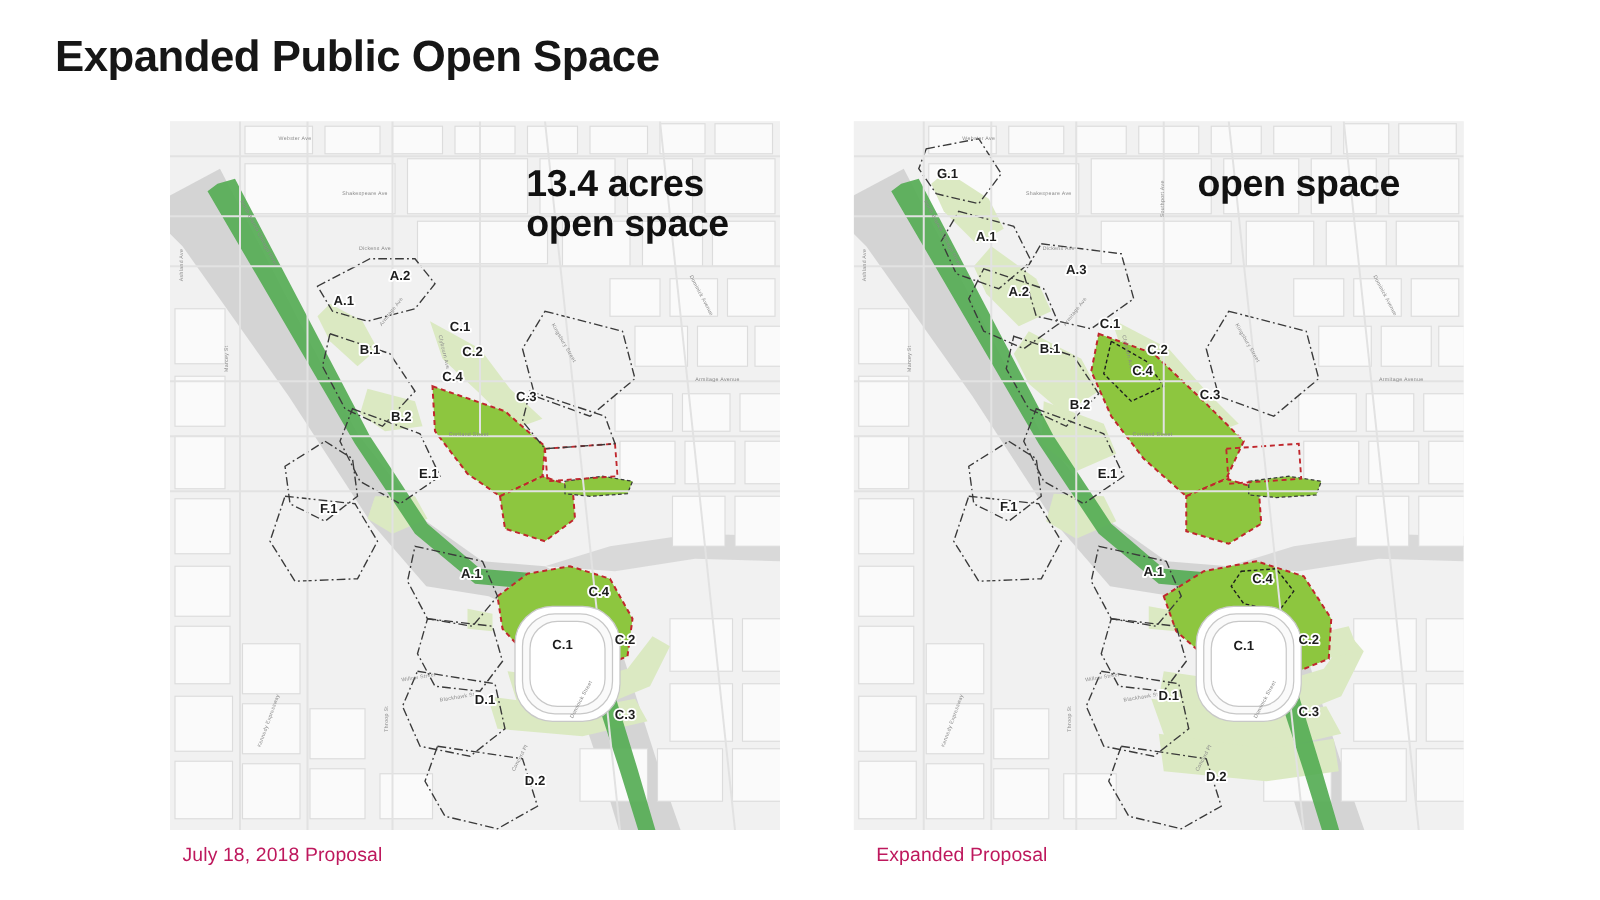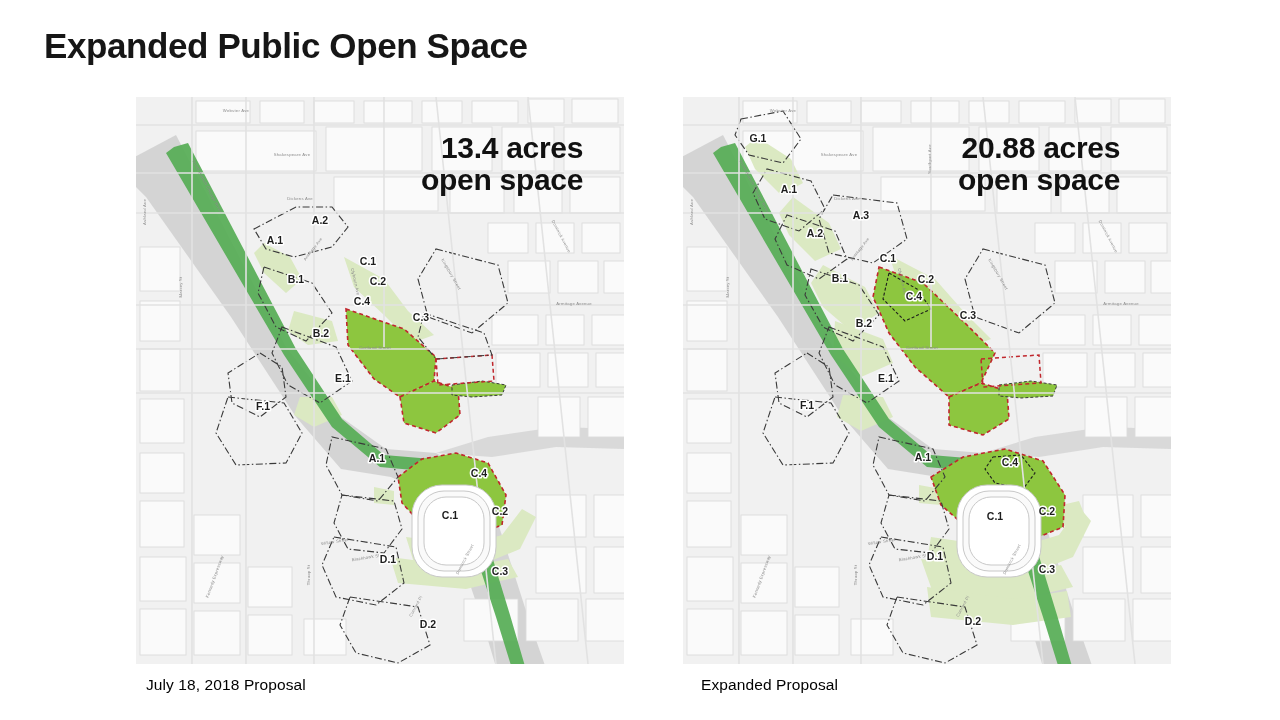--- a/index.html
+++ b/index.html
@@ -41,32 +41,31 @@
   
   .acreage{
     position:absolute;
     color:#111111;
     font-weight:bold;
     font-size:30px;
     line-height:1.05;
     letter-spacing:-0.3px;
     white-space:nowrap;
     z-index:6;
-    text-align:right;
   }
   .acreage .ln{display:block;}
   #acreage-left{left:285px;top:35px;}
   #acreage-right{left:275px;top:35px;}
 
   
   .caption{
     position:absolute;
     top:676px;
     font-size:15.5px;
-    color:#000000;
+    color:#be185d;
     letter-spacing:0.1px;
     white-space:nowrap;
   }
   #caption-left{left:146px;}
   #caption-right{left:701px;}
 
   
   text{font-family:"Liberation Sans", sans-serif;}
   .parcel-lbl{font-size:10.5px;font-weight:bold;fill:#1d1d1d;}
   .street-lbl{font-size:4.2px;fill:#8a8a8a;letter-spacing:0.25px;}
@@ -464,21 +463,20 @@
             <text x="364" y="476" class="parcel-lbl" text-anchor="middle">C.3</text>
             <text x="252" y="463" class="parcel-lbl" text-anchor="middle" stroke="#ffffff" stroke-width="3" stroke-linejoin="round">D.1</text>
             <text x="252" y="463" class="parcel-lbl" text-anchor="middle">D.1</text>
             <text x="290" y="528" class="parcel-lbl" text-anchor="middle" stroke="#ffffff" stroke-width="3" stroke-linejoin="round">D.2</text>
             <text x="290" y="528" class="parcel-lbl" text-anchor="middle">D.2</text>
           </g>
       </g>
     </svg>
 
     <div class="acreage" id="acreage-right">
-      <span class="ln">20.88 acres</span>
       <span class="ln">open space</span>
     </div>
   </div>
 
   <div class="caption" id="caption-left">July 18, 2018 Proposal</div>
   <div class="caption" id="caption-right">Expanded Proposal</div>
 
 </div>
 
 </body></html>

